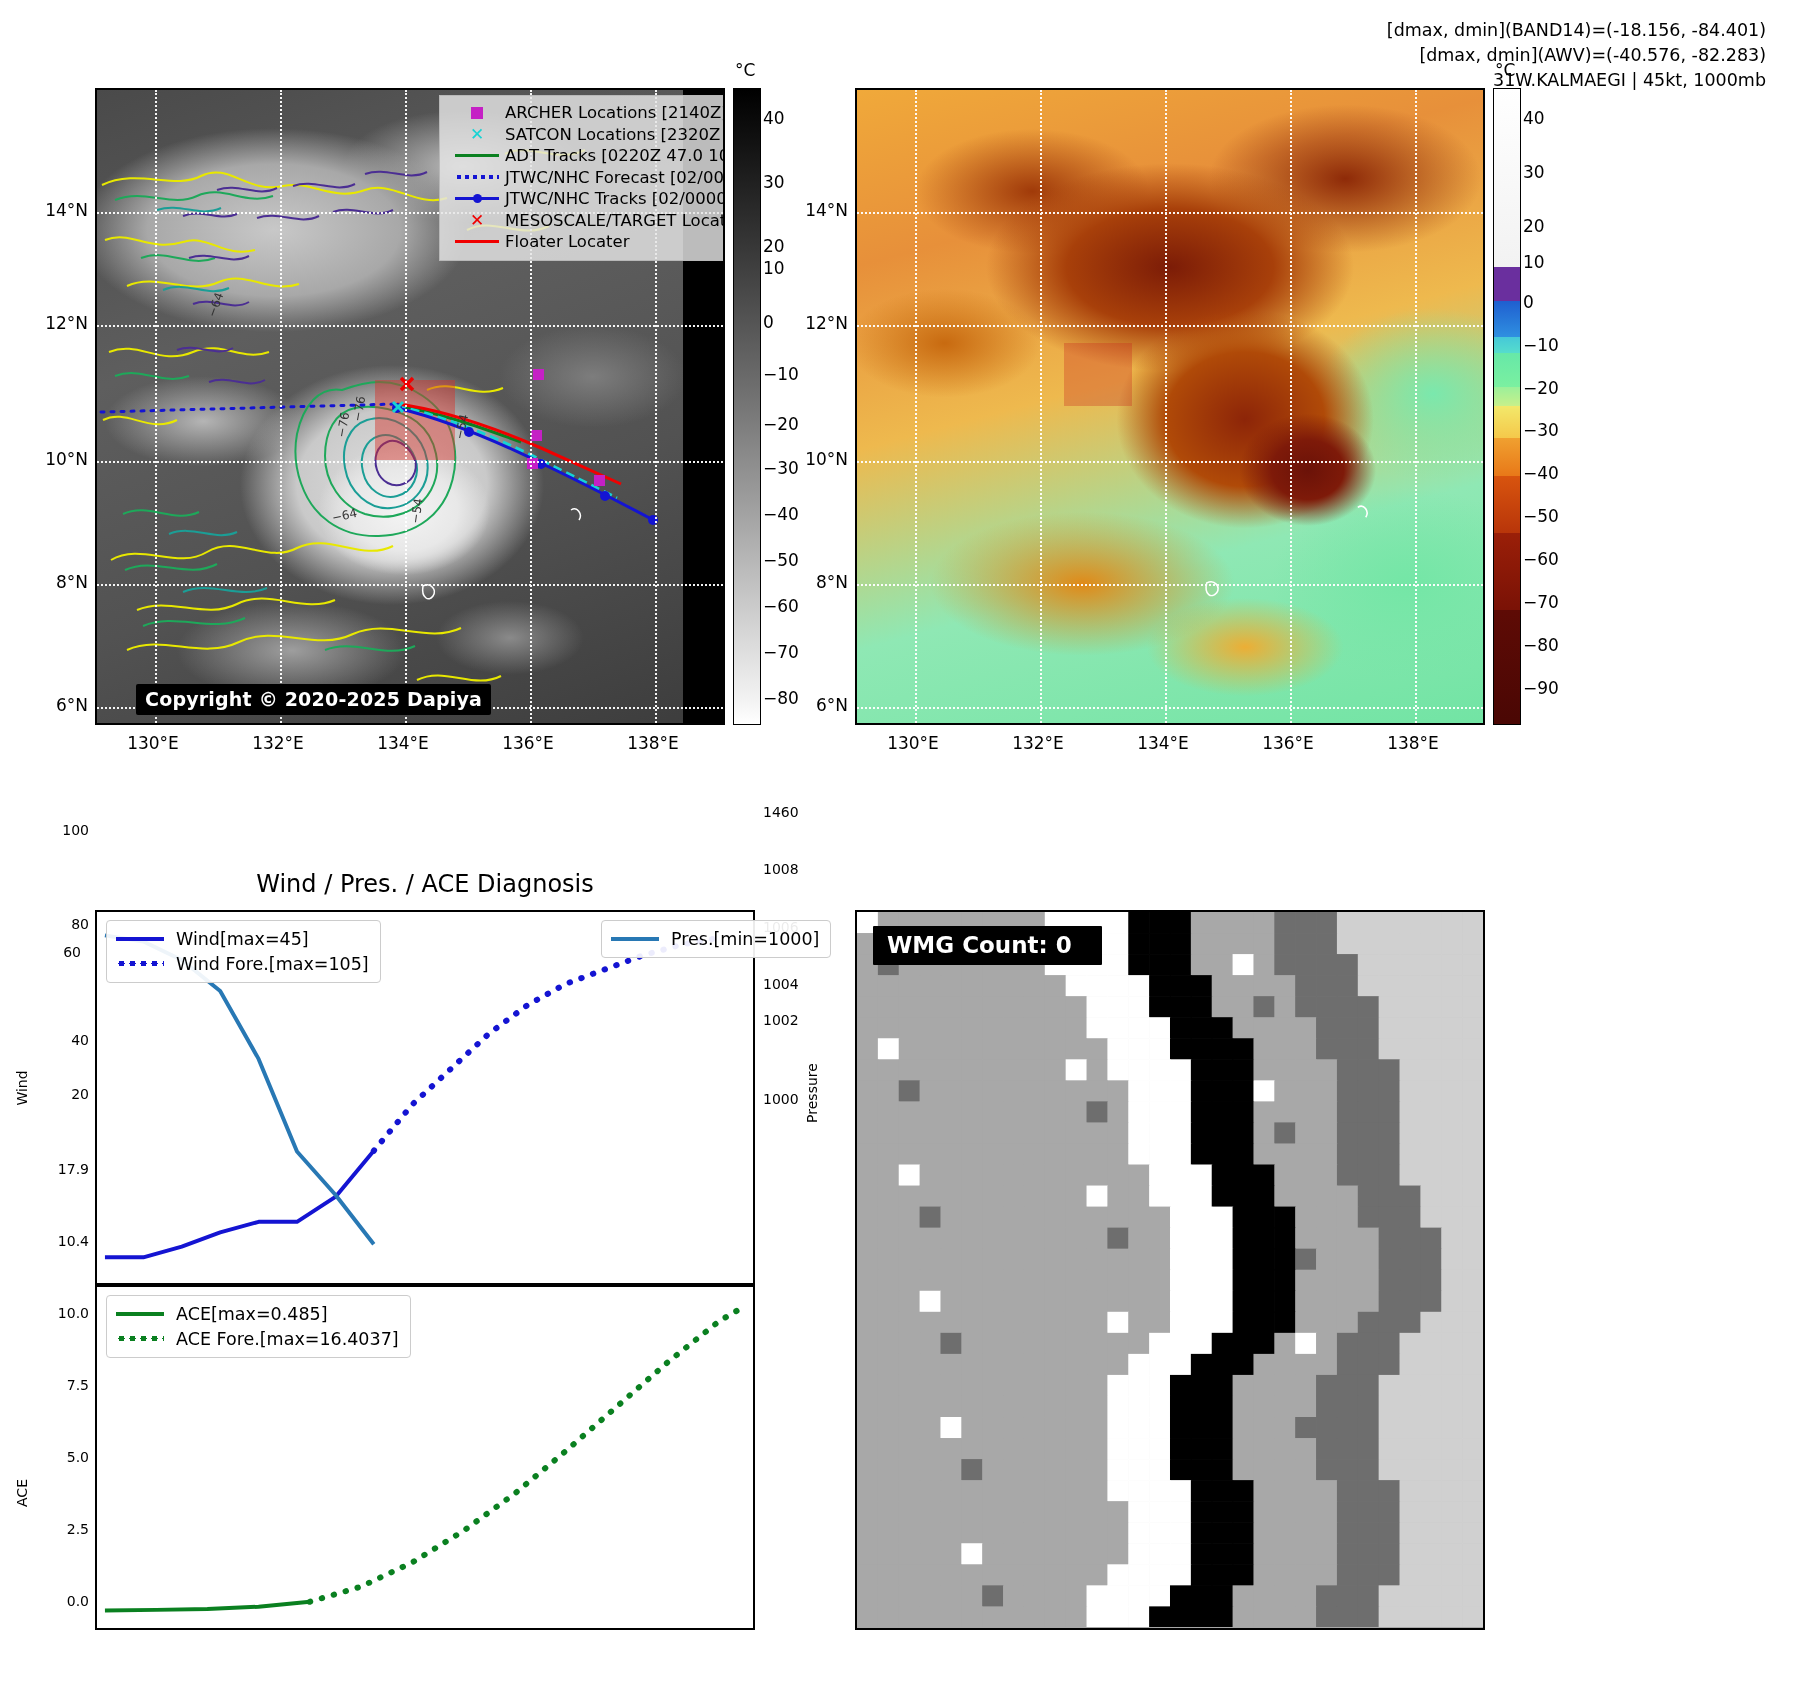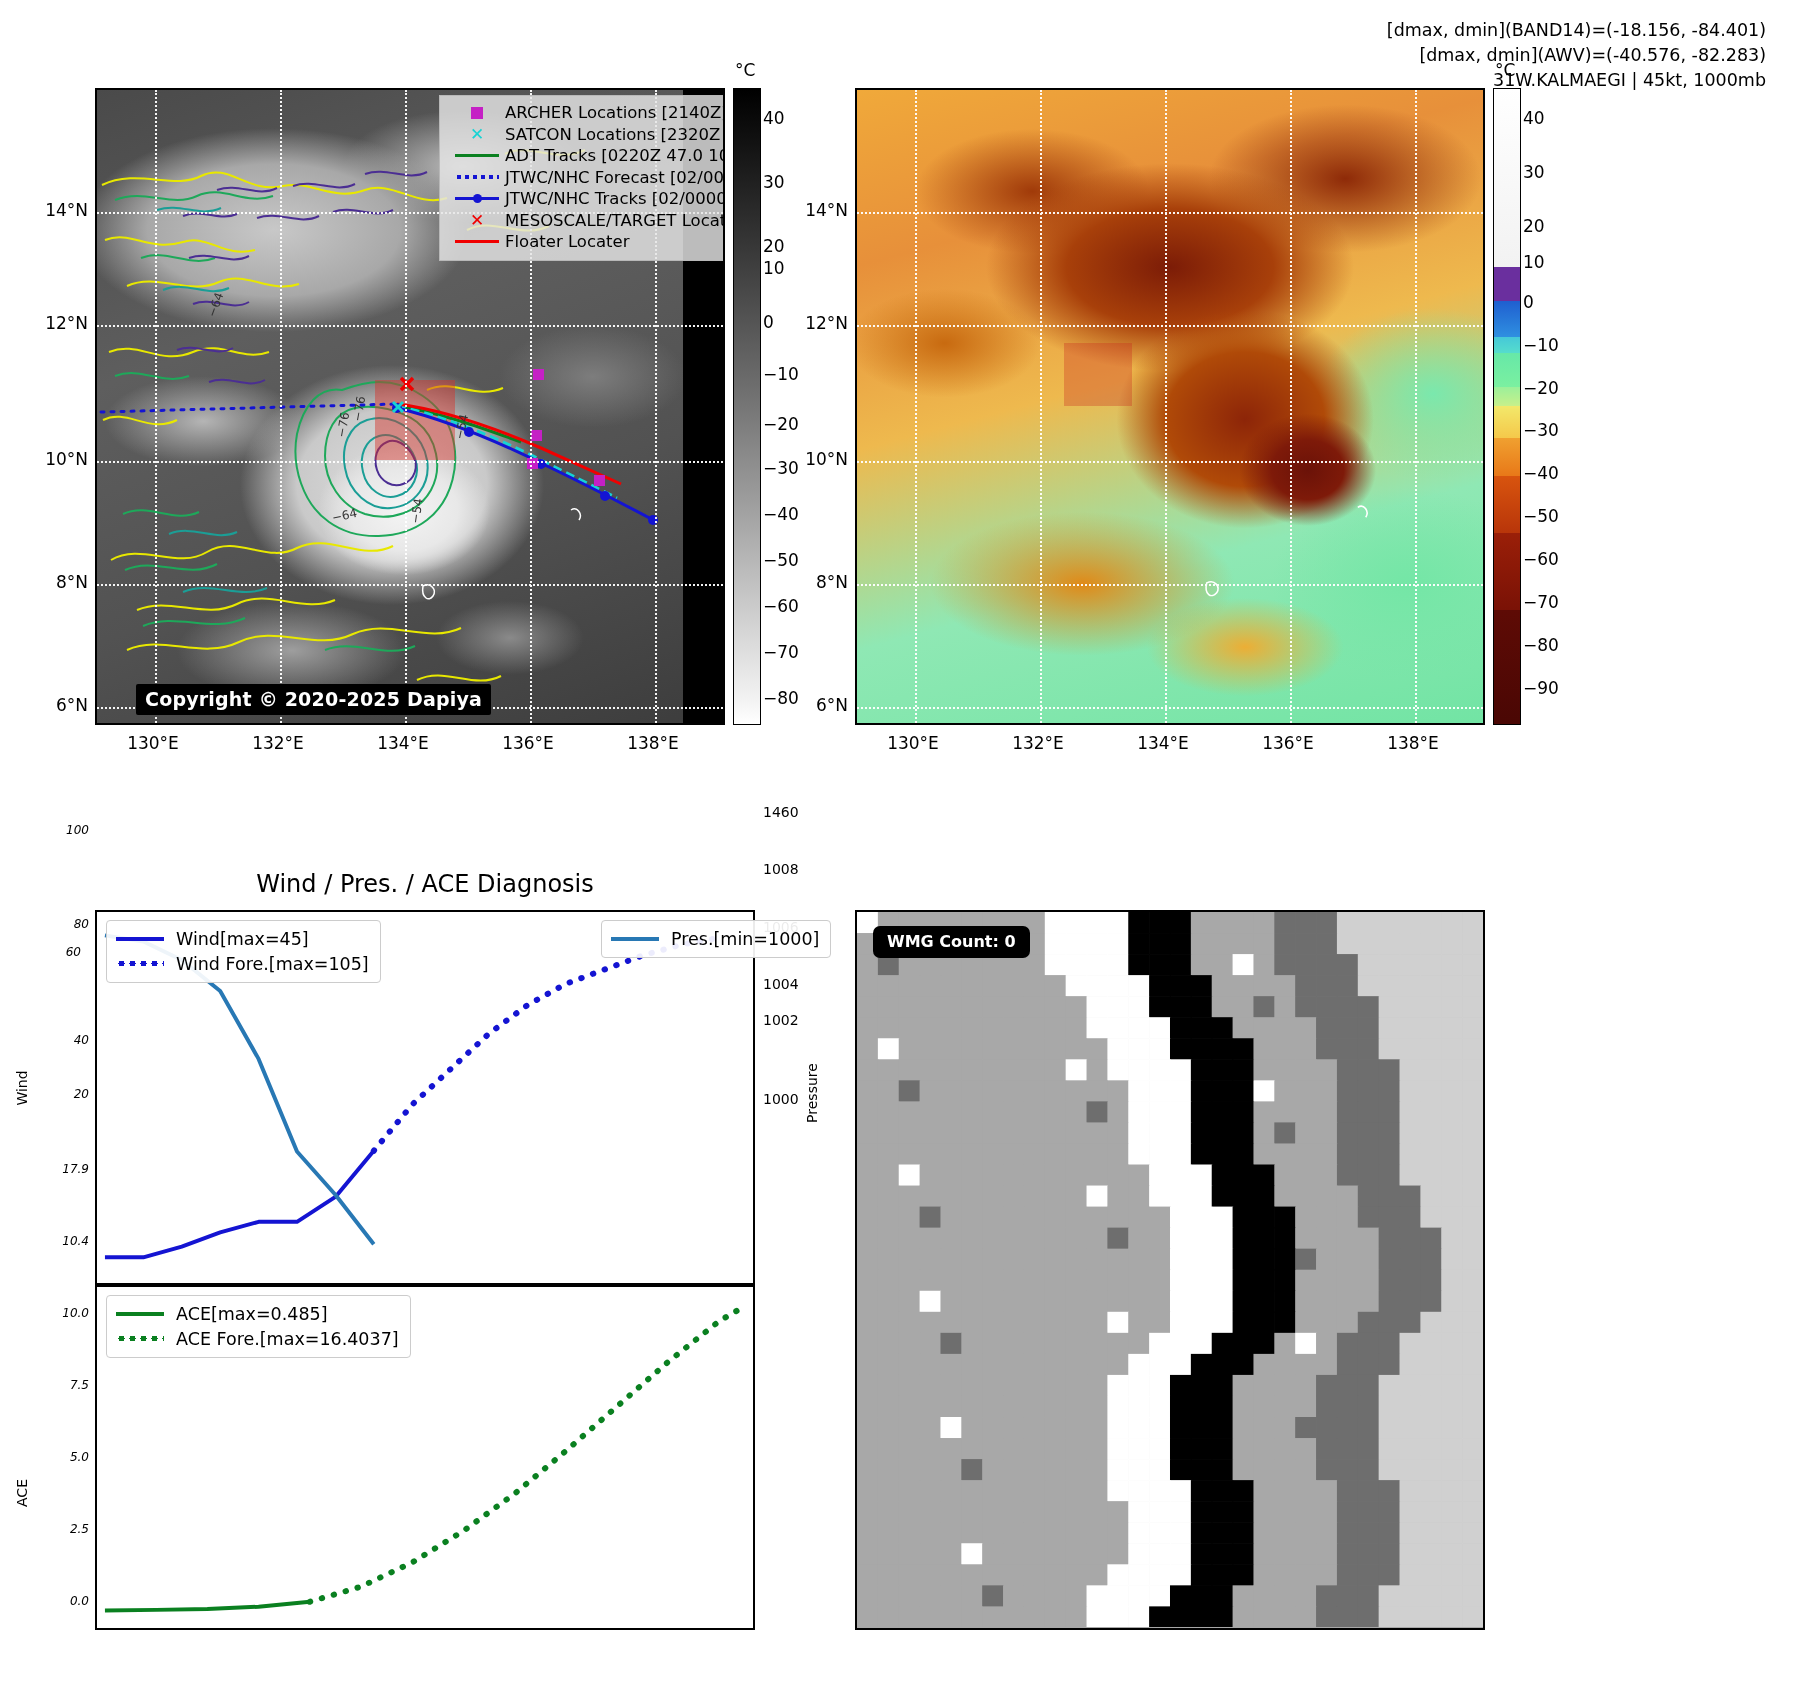--- a/index.html
+++ b/index.html
@@ -117,22 +117,22 @@
   .xtick{position:absolute;font-size:17px;transform:translateX(-50%);white-space:nowrap;}
   .ytick{position:absolute;font-size:17px;transform:translateY(-50%);
          text-align:right;white-space:nowrap;}
 
   
   #bl-title{position:absolute;left:95px;top:870px;width:660px;text-align:center;
             font-size:24px;}
   #wind-axes{left:95px;top:910px;width:660px;height:375px;background:#fff;}
   #ace-axes{left:95px;top:1285px;width:660px;height:345px;background:#fff;}
   .chart-svg{position:absolute;left:0;top:0;width:100%;height:100%;}
-  .lbl-left{position:absolute;font-size:12px;transform:translateY(-50%);
-            text-align:right;white-space:nowrap;font-style:italic;}
+  .lbl-left{position:absolute;font-size:14px;transform:translateY(-50%);
+            text-align:right;white-space:nowrap;}
   .lbl-right{position:absolute;font-size:14px;transform:translateY(-50%);
              text-align:left;white-space:nowrap;}
   #wind-ylabel{position:absolute;left:22px;top:1080px;font-size:14px;
                transform:rotate(-90deg) translateX(-50%);transform-origin:left center;
                white-space:nowrap;}
   #pres-ylabel{position:absolute;left:812px;top:1085px;font-size:14px;
                transform:rotate(-90deg) translateX(-50%);transform-origin:left center;
                white-space:nowrap;}
   #ace-ylabel{position:absolute;left:22px;top:1485px;font-size:14px;
               transform:rotate(-90deg) translateX(-50%);transform-origin:left center;
@@ -142,21 +142,21 @@
   .chartlegend .clrow{display:flex;align-items:center;height:25px;}
   .chartlegend .clkey{width:60px;min-width:60px;display:flex;align-items:center;}
   .chartlegend .cltxt{font-size:17.5px;white-space:nowrap;}
   .cl-line{width:48px;height:4px;display:block;}
   .cl-dot{width:48px;height:5px;display:block;background-repeat:repeat-x;}
 
   
   #wmg-axes{left:855px;top:910px;width:630px;height:720px;background:#a8a8a8;}
   #wmg-canvas{position:absolute;inset:0;}
   #wmg-badge{position:absolute;left:16px;top:14px;background:#000;color:#fff;
-             font-weight:bold;font-size:16px;padding:6px 14px 7px 14px;border-radius:7px;z-index:5;}
+             font-weight:bold;font-size:23px;padding:6px 30px 7px 14px;border-radius:1px;z-index:5;}
 </style>
 </head>
 <body>
 
 <div id="title-block">
   <span id="title-line1">HIMAWARI-8 BAND14-DIAS TARGET AREA</span>
   <span id="title-line2">Time: 2025/11/02 03:07:30Z</span>
 </div>
 
 <div id="rt-header">

